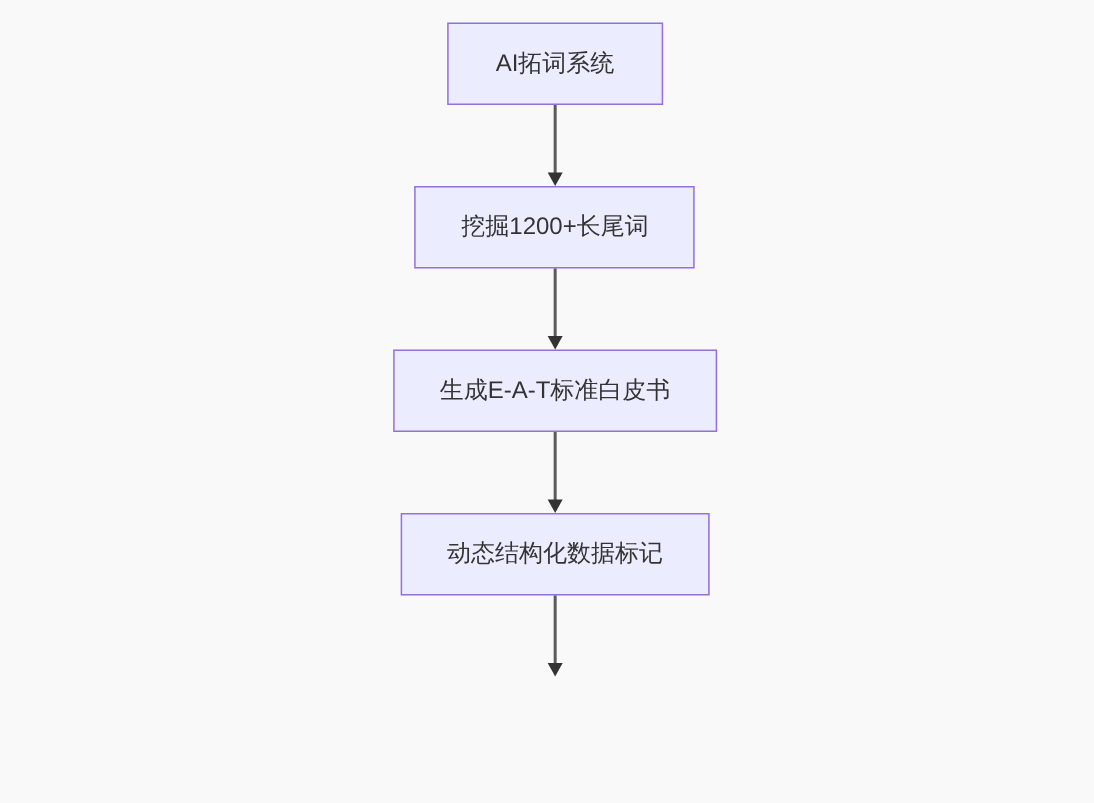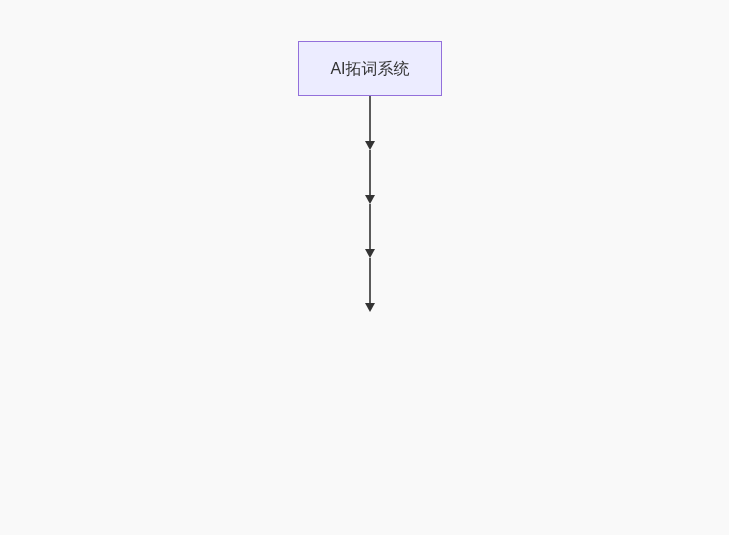--- a/index.html
+++ b/index.html
@@ -16,21 +16,20 @@
     overflow: hidden;
   }
   .flow {
     position: absolute;
     left: 370px;
     top: 15px;
     transform: translateX(-50%);
     display: flex;
     flex-direction: column;
     align-items: center;
-    margin-top: 26px;
   }
   .node {
     box-sizing: border-box;
     height: 55px;
     min-width: 144px;
     padding: 0 30px;
     display: flex;
     align-items: center;
     justify-content: center;
     background: var(--node-fill, #ECECFF);
@@ -75,32 +74,41 @@
 
     <div class="node">
       <span>AI拓词系统</span>
     </div>
 
     <div class="edge">
       <div class="line"></div>
       <div class="head"></div>
     </div>
 
+    <div class="node">
+      <span>挖掘1200+长尾词</span>
+    </div>
 
     <div class="edge">
       <div class="line"></div>
       <div class="head"></div>
     </div>
 
+    <div class="node">
+      <span>生成E-A-T标准白皮书</span>
+    </div>
 
     <div class="edge">
       <div class="line"></div>
       <div class="head"></div>
     </div>
 
+    <div class="node">
+      <span>动态结构化数据标记</span>
+    </div>
 
     <div class="edge">
       <div class="line"></div>
       <div class="head"></div>
     </div>
 
 
   </div>
 </div>
 

